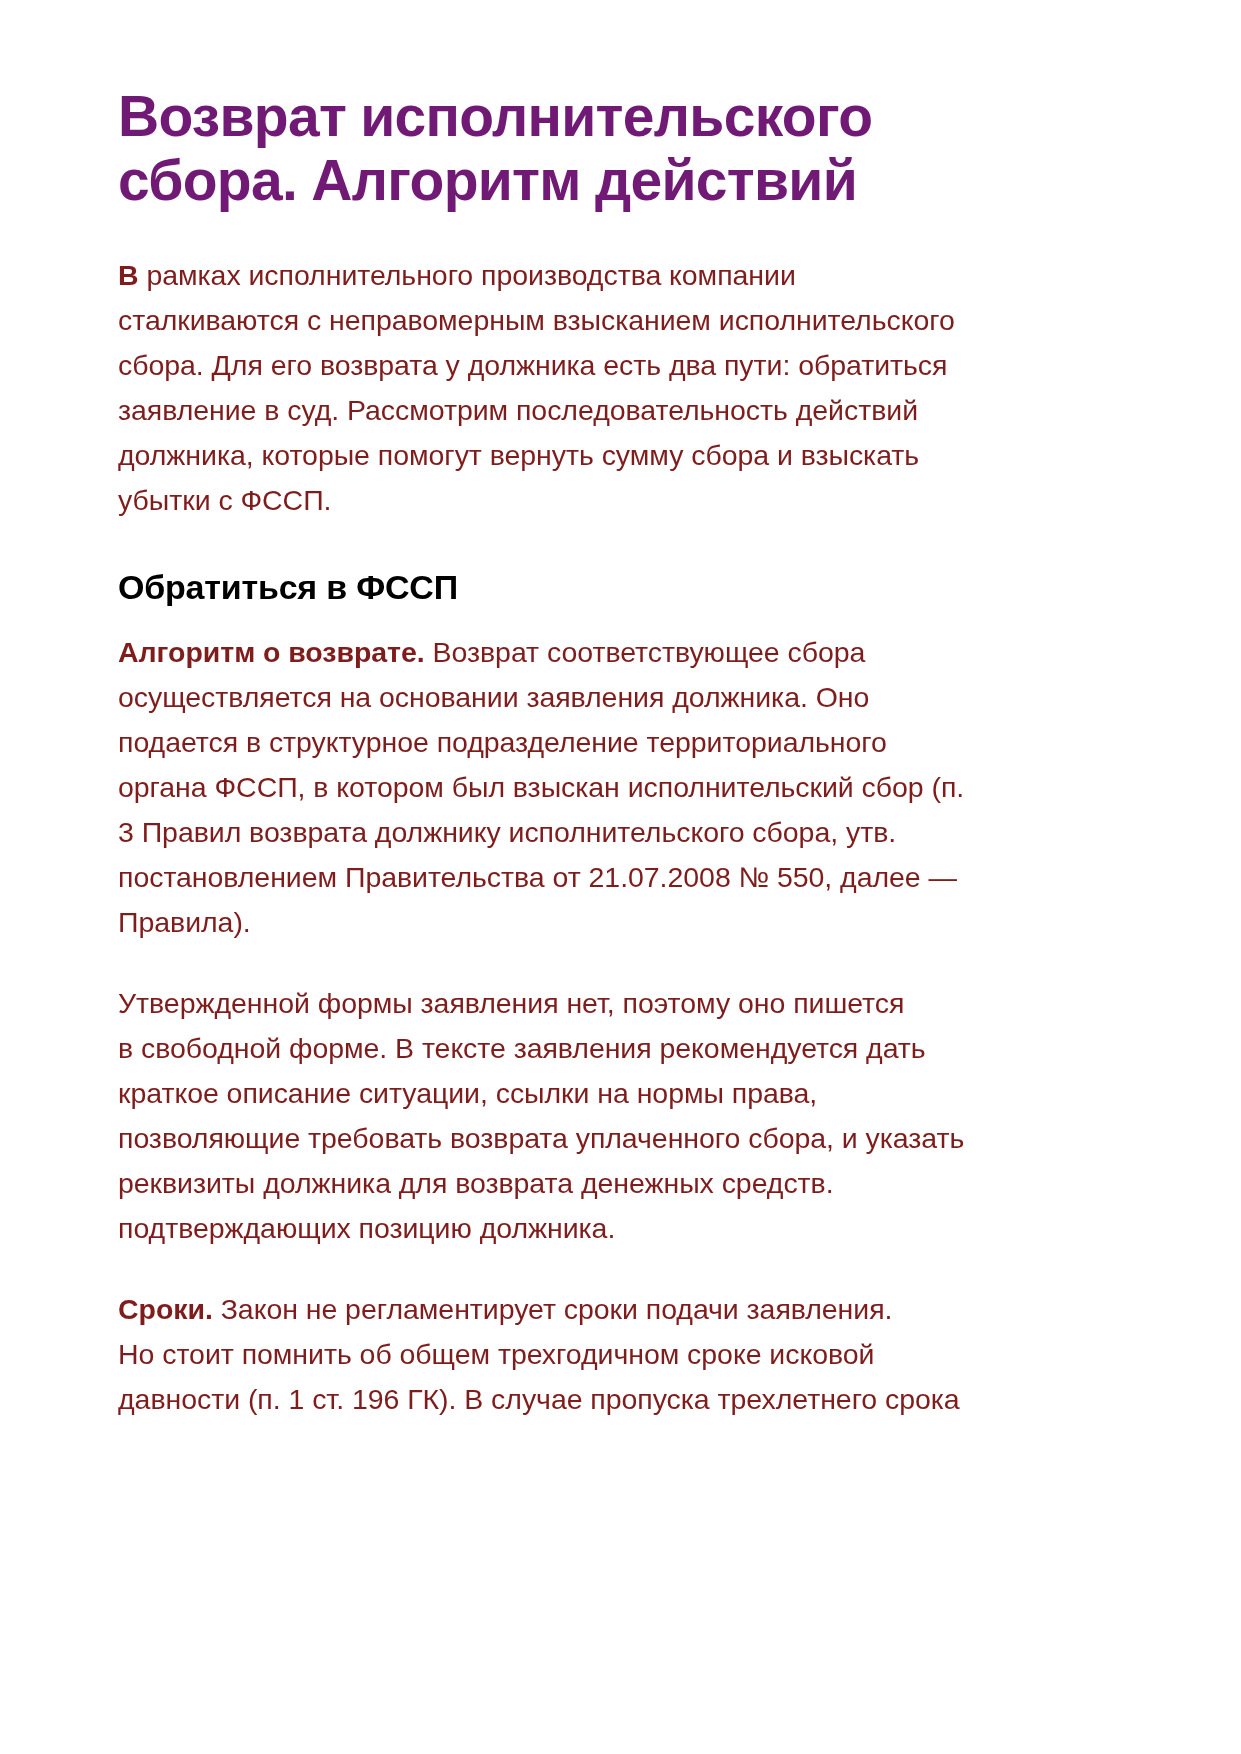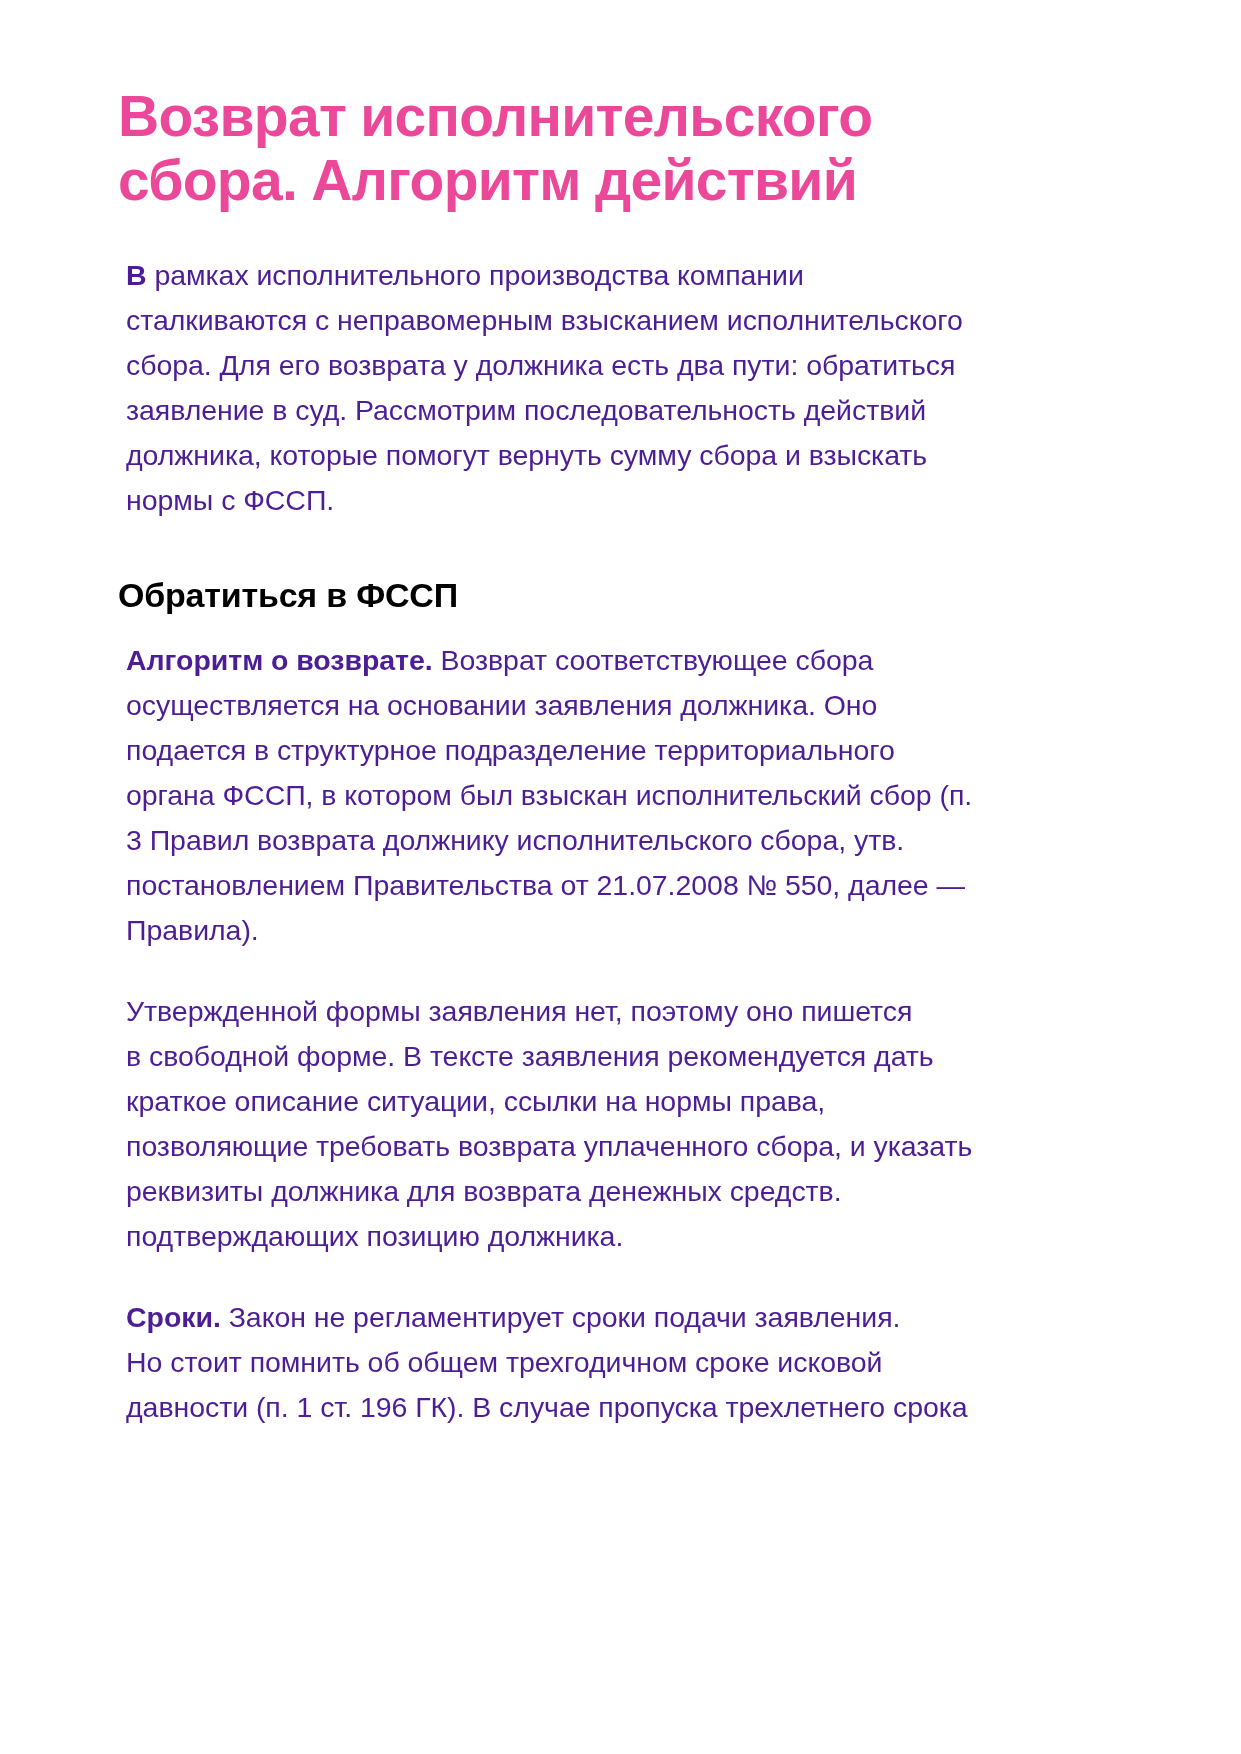--- a/index.html
+++ b/index.html
@@ -32,21 +32,21 @@
     width: 900px;
   }
 
   
   .doc-title {
     font-family: "Liberation Sans", "DejaVu Sans", sans-serif;
     font-weight: 700;
     font-size: 57px;
     line-height: 1.13;
     letter-spacing: -0.7px;
-    color: #ec4899;
+    color: #701a75;
     margin: 0;
     padding-top: 84px;
     max-width: 800px;
     word-spacing: -1px;
   }
 
   
   .section-heading {
     font-family: "Liberation Sans", "DejaVu Sans", sans-serif;
     font-weight: 700;
@@ -57,22 +57,22 @@
     margin: 0;
     padding-top: 44px;
     padding-bottom: 8px;
   }
 
   
   .para {
     font-family: "Liberation Sans", "DejaVu Sans", sans-serif;
     font-size: 28.5px;
     line-height: 45px;
-    color: #4c1d95;
-    margin: 8px;
+    color: #7f1d1d;
+    margin: 0;
     padding: 0;
     letter-spacing: -0.05px;
     max-width: 890px;
   }
 
   .para + .para {
     margin-top: 36px;
   }
 
   .para.first-para {
@@ -107,21 +107,21 @@
       <span class="ln">Возврат исполнительского</span>
       <span class="ln">сбора. Алгоритм действий</span>
     </h1>
 
     <p class="para first-para">
       <span class="emph-b">В</span><span> </span><span class="ln-inline">рамках исполнительного производства компании</span>
       <span class="ln">сталкиваются с неправомерным взысканием исполнительского</span>
       <span class="ln">сбора. Для его возврата у должника есть два пути: обратиться</span>
       <span class="ln">заявление в суд. Рассмотрим последовательность действий</span>
       <span class="ln">должника, которые помогут вернуть сумму сбора и взыскать</span>
-      <span class="ln">нормы с ФССП.</span>
+      <span class="ln">убытки с ФССП.</span>
     </p>
 
     <h2 class="section-heading">Обратиться в ФССП</h2>
 
     <p class="para after-heading">
       <span class="lead">Алгоритм о возврате.</span><span> </span><span>Возврат соответствующее сбора</span>
       <span class="ln">осуществляется на основании заявления должника. Оно</span>
       <span class="ln">подается в структурное подразделение территориального</span>
       <span class="ln">органа ФССП, в котором был взыскан исполнительский сбор (п.</span>
       <span class="ln">3 Правил возврата должнику исполнительского сбора, утв.</span>

